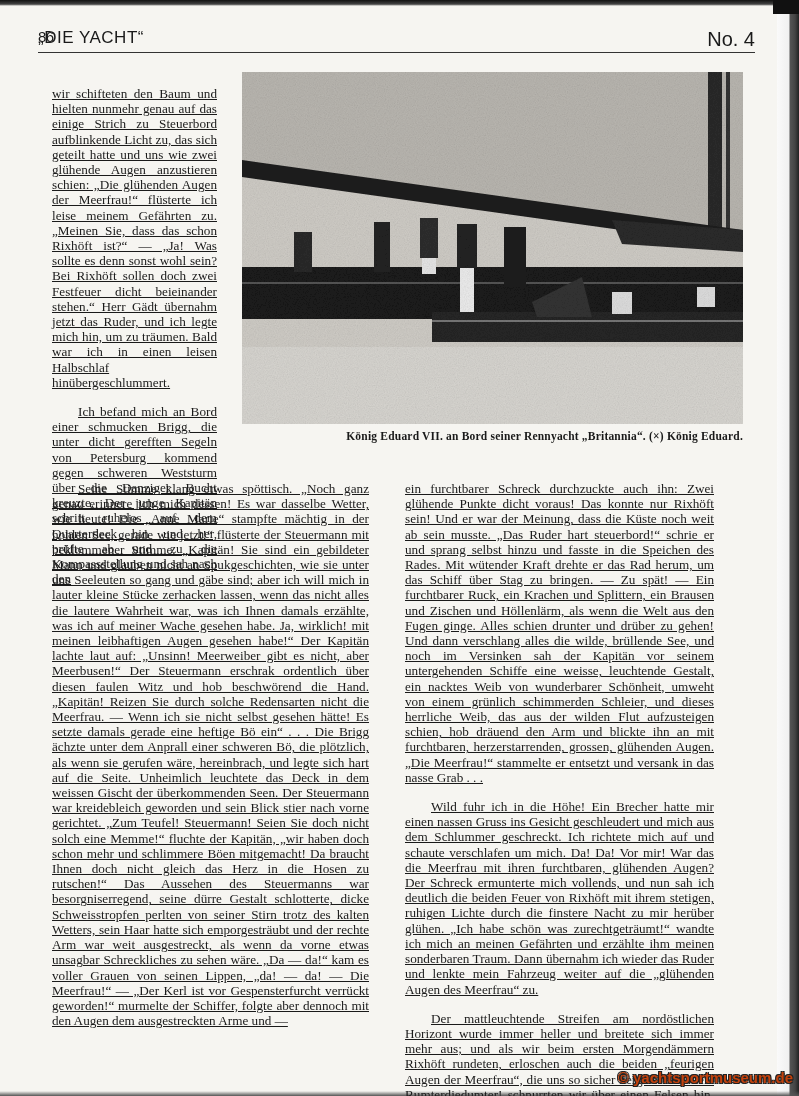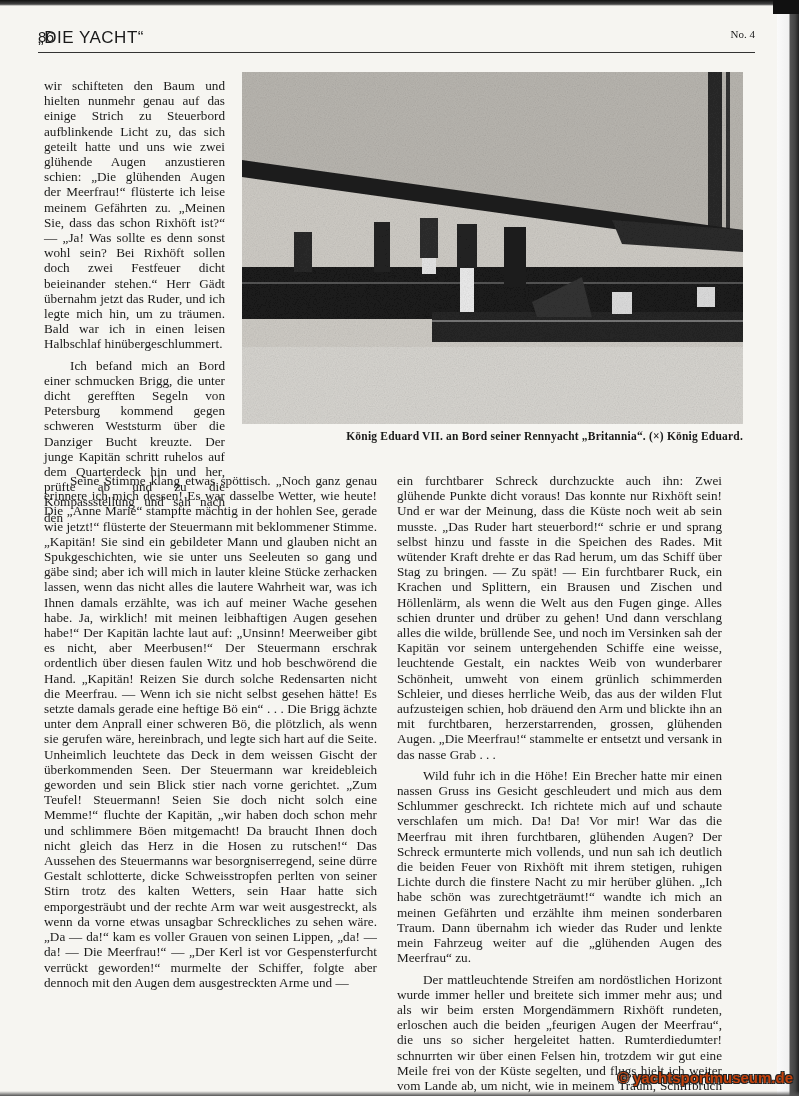--- a/index.html
+++ b/index.html
@@ -14,25 +14,25 @@
     background: linear-gradient(#111, #444 70%, transparent); }
   .right-edge { position: absolute; right: 0; top: 0; width: 22px; height: 1096px;
     background: linear-gradient(90deg, #fafafa 0, #f0f0f0 12px, #555 13px, #444 18px, #222 22px); }
   .right-corner { position: absolute; right: 0; top: 0; width: 26px; height: 14px; background: #111; }
   .bottom-edge { position: absolute; left: 0; bottom: 0; width: 799px; height: 5px;
     background: linear-gradient(transparent, #555); }
 
   .header { position: absolute; left: 38px; top: 28px; width: 717px; height: 22px; }
   .header .pno { position: absolute; left: 0; top: 0; font-size: 15px; font-family: "Liberation Sans", sans-serif; letter-spacing: -0.5px; }
   .header .title { position: absolute; left: 0; right: 0; top: 0; text-align: left; font-size: 17px; font-family: "Liberation Sans", sans-serif; letter-spacing: 0.5px; }
-  .header .issue { position: absolute; right: 0; top: 0; font-size: 11px; font-family: Liberation Serif, serif; }
+  .header .issue { position: absolute; right: 0; top: 0; font-size: 20px; font-family: Liberation Sans, sans-serif; }
   .header-rule { position: absolute; left: 38px; top: 52px; width: 717px; height: 1px; background: #333; }
 
   .text { font-size: 13.2px; line-height: 15.2px; text-align: justify; }
-  .text p { margin: 6px; }
+  .text p { margin: 14px; text-decoration: underline; }
   .text p.indent { text-indent: 26px; }
 
   .col-left-top { position: absolute; left: 38px; top: 72px; width: 193px; }
   .col-left-bottom { position: absolute; left: 38px; top: 467px; width: 345px; }
   .col-right-bottom { position: absolute; left: 391px; top: 467px; width: 337px; }
 
   .photo { position: absolute; left: 242px; top: 72px; width: 501px; height: 352px;
     background: #d8d6d0; overflow: hidden; }
   .photo svg { display: block; }
   .caption { position: absolute; left: 242px; top: 430px; width: 501px; text-align: right;

